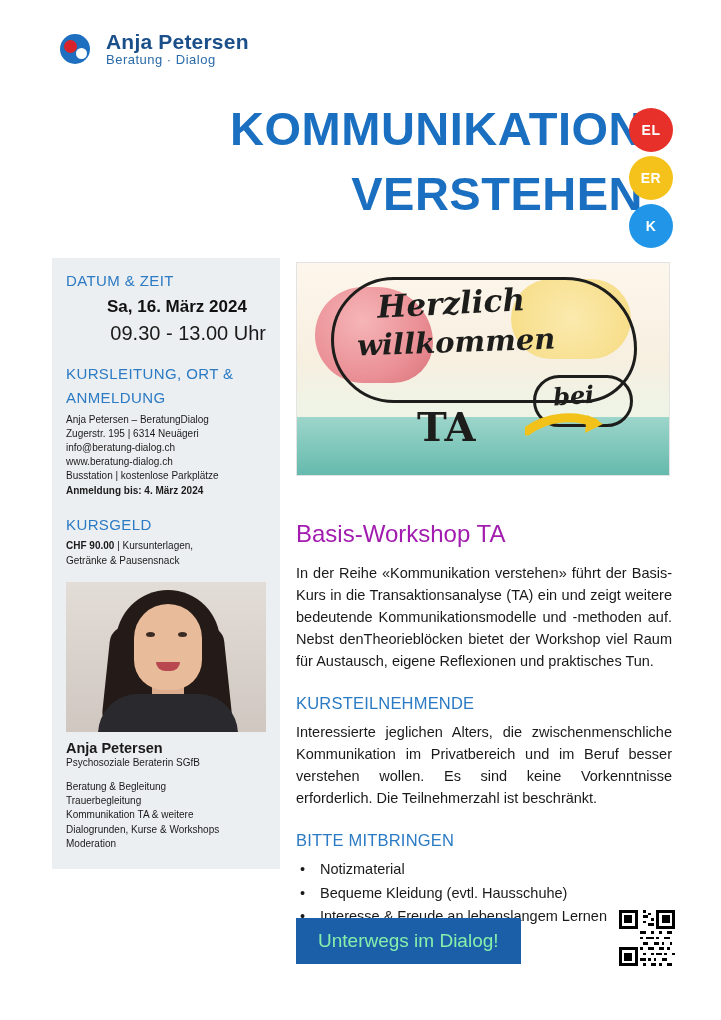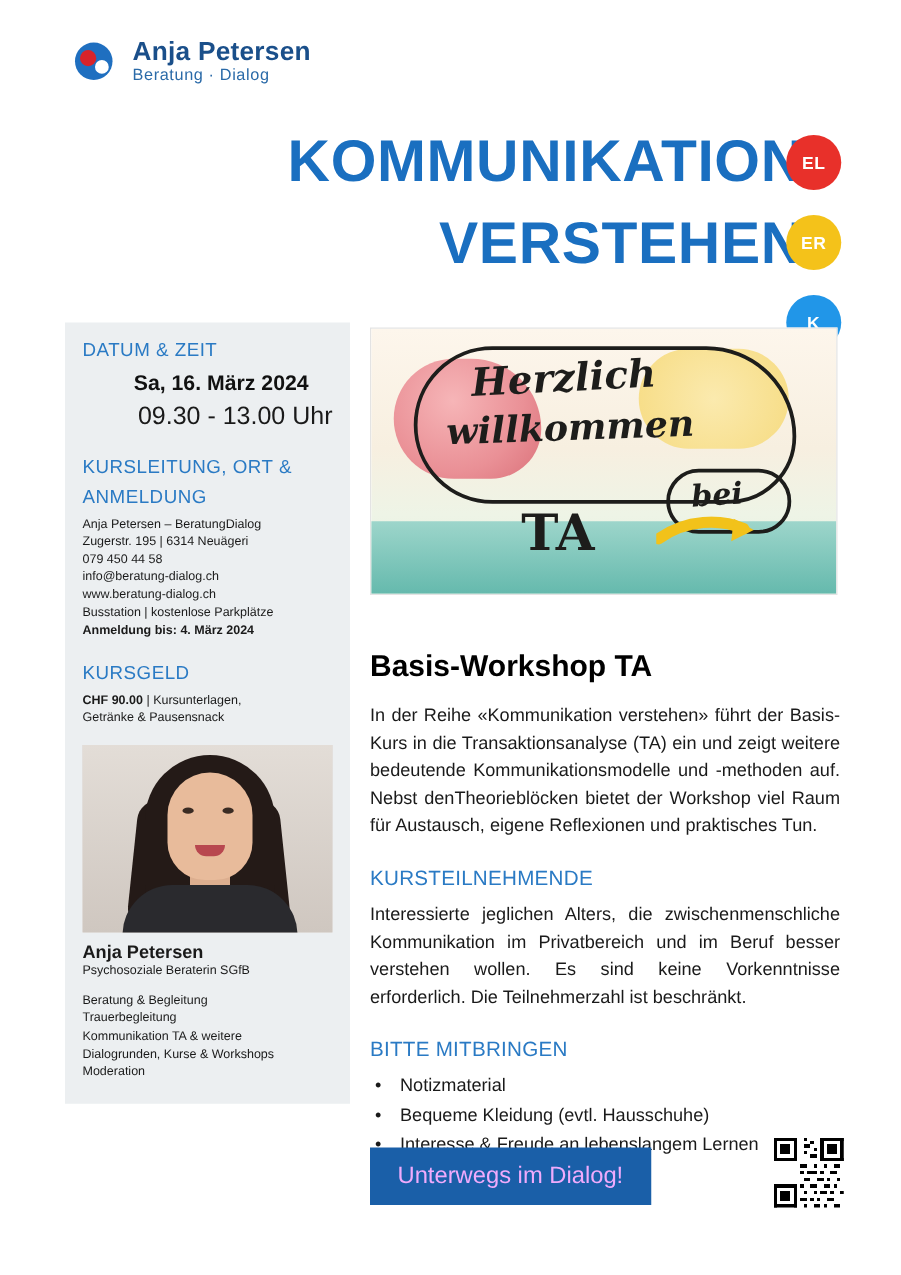--- a/index.html
+++ b/index.html
@@ -84,21 +84,21 @@
     padding-right: 78px;
   }
   .title-line.second { margin-top: 6px; }
 
   .ta-dots {
     position: absolute;
     right: 48px;
     top: 108px;
     display: flex;
     flex-direction: column;
-    gap: 20px;
+    gap: 4px;
   }
   .ta-dot {
     width: 44px;
     height: 44px;
     border-radius: 50%;
     color: #ffffff;
     font-size: 14px;
     font-weight: bold;
     display: flex;
     align-items: center;
@@ -316,23 +316,23 @@
 
   
   .right-col {
     position: absolute;
     left: 296px;
     top: 520px;
     width: 376px;
   }
   .h2 {
     font-size: 24px;
-    color: #000000;
+    color: #a21caf;
     margin: 0 0 14px 0;
-    font-weight: bold;
+    font-weight: normal;
   }
   .h3 {
     font-size: 16.5px;
     color: #2a7ac4;
     margin: 22px 0 8px 0;
     font-weight: normal;
     letter-spacing: .2px;
   }
   .para {
     font-size: 14.5px;
@@ -356,21 +356,21 @@
     position: absolute;
     left: 4px;
     top: 0;
   }
 
   .cta {
     position: absolute;
     left: 296px;
     top: 918px;
     background: #1a5fa8;
-    color: #f0abfc;
+    color: #86efac;
     font-size: 19px;
     padding: 12px 22px;
     border: none;
     cursor: pointer;
     font-family: "Liberation Sans", sans-serif;
   }
 
   
   .qr {
     position: absolute;
@@ -412,21 +412,20 @@
   <div class="sidebar">
     <div class="side-head">DATUM &amp; ZEIT</div>
     <div class="side-strong">Sa, 16. März 2024</div>
     <div class="side-line big">09.30 - 13.00 Uhr</div>
 
     <div class="side-head mt">KURSLEITUNG, ORT &amp;</div>
     <div class="side-head">ANMELDUNG</div>
 
     <div class="side-line">Anja Petersen – BeratungDialog</div>
     <div class="side-line">Zugerstr. 195 | 6314 Neuägeri</div>
-    <div class="side-line">079 450 44 58</div>
     <div class="side-line">info@beratung-dialog.ch</div>
     <div class="side-line">www.beratung-dialog.ch</div>
     <div class="side-line">Busstation | kostenlose Parkplätze</div>
     <div class="side-line side-bold">Anmeldung bis: 4. März 2024</div>
 
     <div class="side-head mt">KURSGELD</div>
     <div class="side-line">
       <span class="side-bold">CHF 90.00</span><span> | Kursunterlagen,</span>
     </div>
     <div class="side-line">Getränke &amp; Pausensnack</div>

